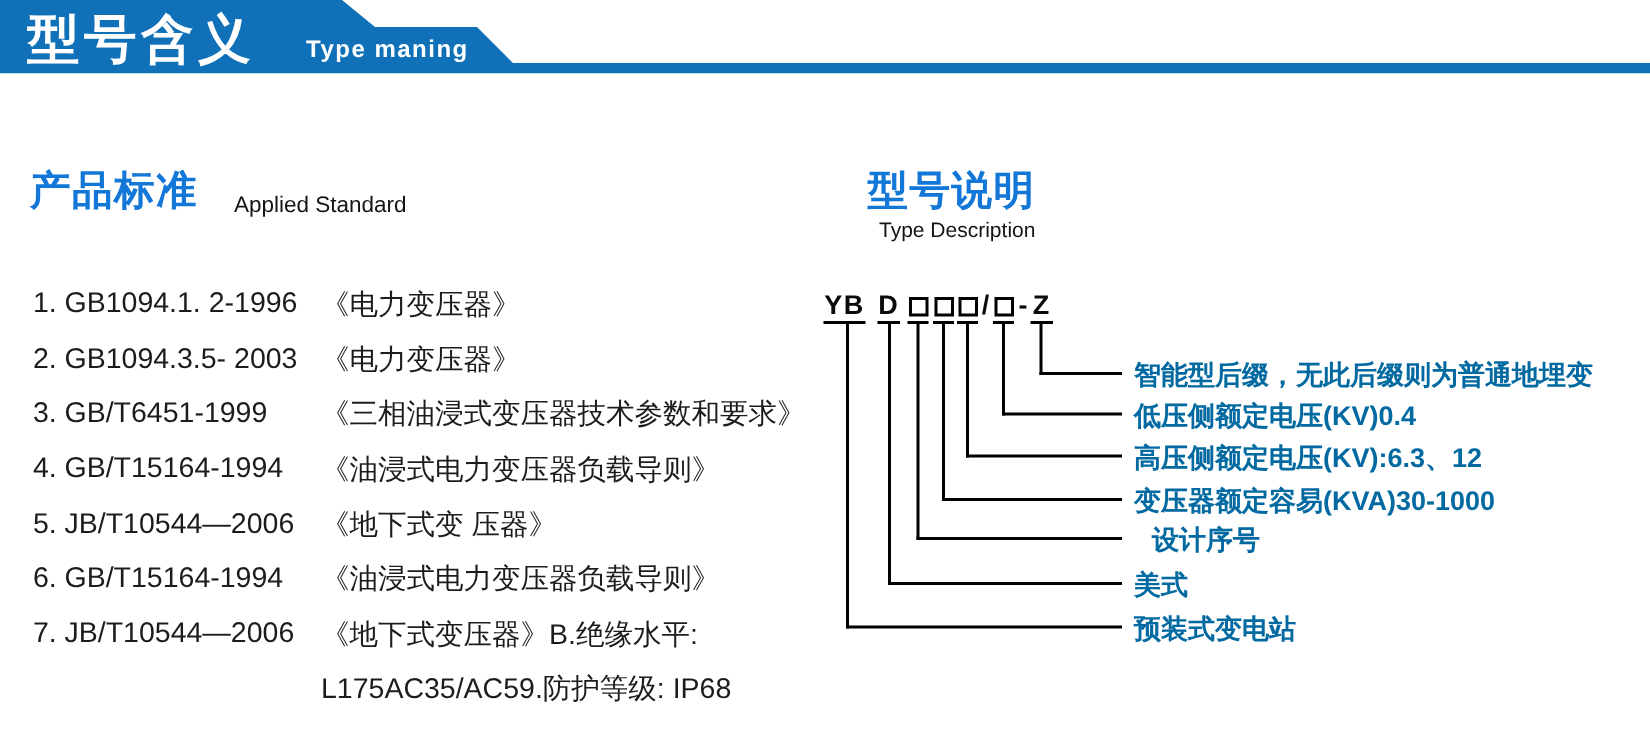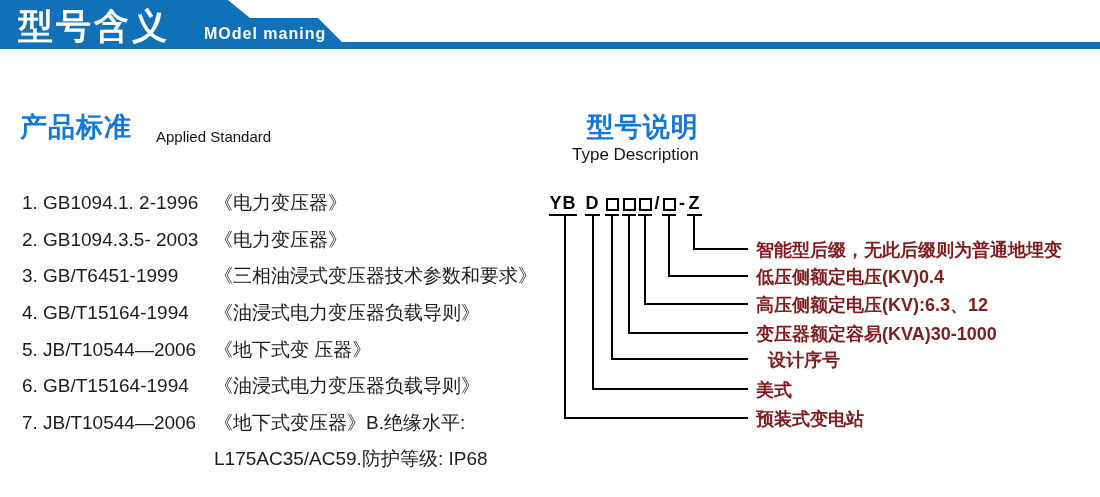--- a/index.html
+++ b/index.html
@@ -22,44 +22,44 @@
   .header-sub{
     position:absolute;left:204px;top:25px;
     color:#fff;font-size:16px;font-weight:700;letter-spacing:1px;white-space:nowrap;
   }
   
   .sec-head{position:absolute;top:109px;display:flex;align-items:flex-end;white-space:nowrap;}
   .sec-head .zh{font-size:27px;font-weight:700;color:var(--heading_blue,#1377d8);letter-spacing:1px;}
   .sec-head .en{font-size:15px;color:#141414;margin-left:24px;}
   #head-standards{left:20px;}
   #head-typedesc{left:568px;flex-direction:column;}
-  #head-typedesc .en{font-size:17px;margin-left:4px;}
+  #head-typedesc .en{font-size:14px;margin-left:18px;}
   
   .std-list{position:absolute;left:22px;top:185px;font-size:19px;color:#1c1c1c;}
   .std-row{height:36.6px;display:flex;align-items:center;position:relative;white-space:nowrap;}
   .std-num{display:inline-block;min-width:21px;}
   .std-title{position:absolute;left:192px;}
   .std-cont{margin-left:192px;}
   
   .diagram{position:absolute;left:545px;top:185px;width:555px;height:262px;color:#0a0a0a;}
   .cg{position:absolute;top:10px;height:17px;display:flex;align-items:flex-end;justify-content:center;
       font-size:18px;font-weight:700;line-height:17px;letter-spacing:1px;}
   .cg.u{border-bottom:2.5px solid #000;padding-bottom:2px;}
   .box{width:9px;height:9px;border:2px solid #000;margin-bottom:1px;}
   .vl{position:absolute;width:2px;background:#000;}
   .hl{position:absolute;height:2px;background:#000;}
   .dlabel{position:absolute;left:211px;transform:translateY(-50%);
-          font-size:18px;font-weight:700;white-space:nowrap;color:#7f1d1d;}
+          font-size:18px;font-weight:700;white-space:nowrap;color:#0369a1;}
 </style>
 </head>
 <body>
 
 <div class="header">
   <div class="header-title">型号含义</div>
-  <div class="header-sub">MOdel maning</div>
+  <div class="header-sub">Type maning</div>
 </div>
 
 <div class="sec-head" id="head-standards">
   <span class="zh">产品标准</span>
   <span class="en">Applied Standard</span>
 </div>
 <div class="sec-head" id="head-typedesc">
   <span class="zh">型号说明</span>
   <span class="en">Type Description</span>
 </div>

